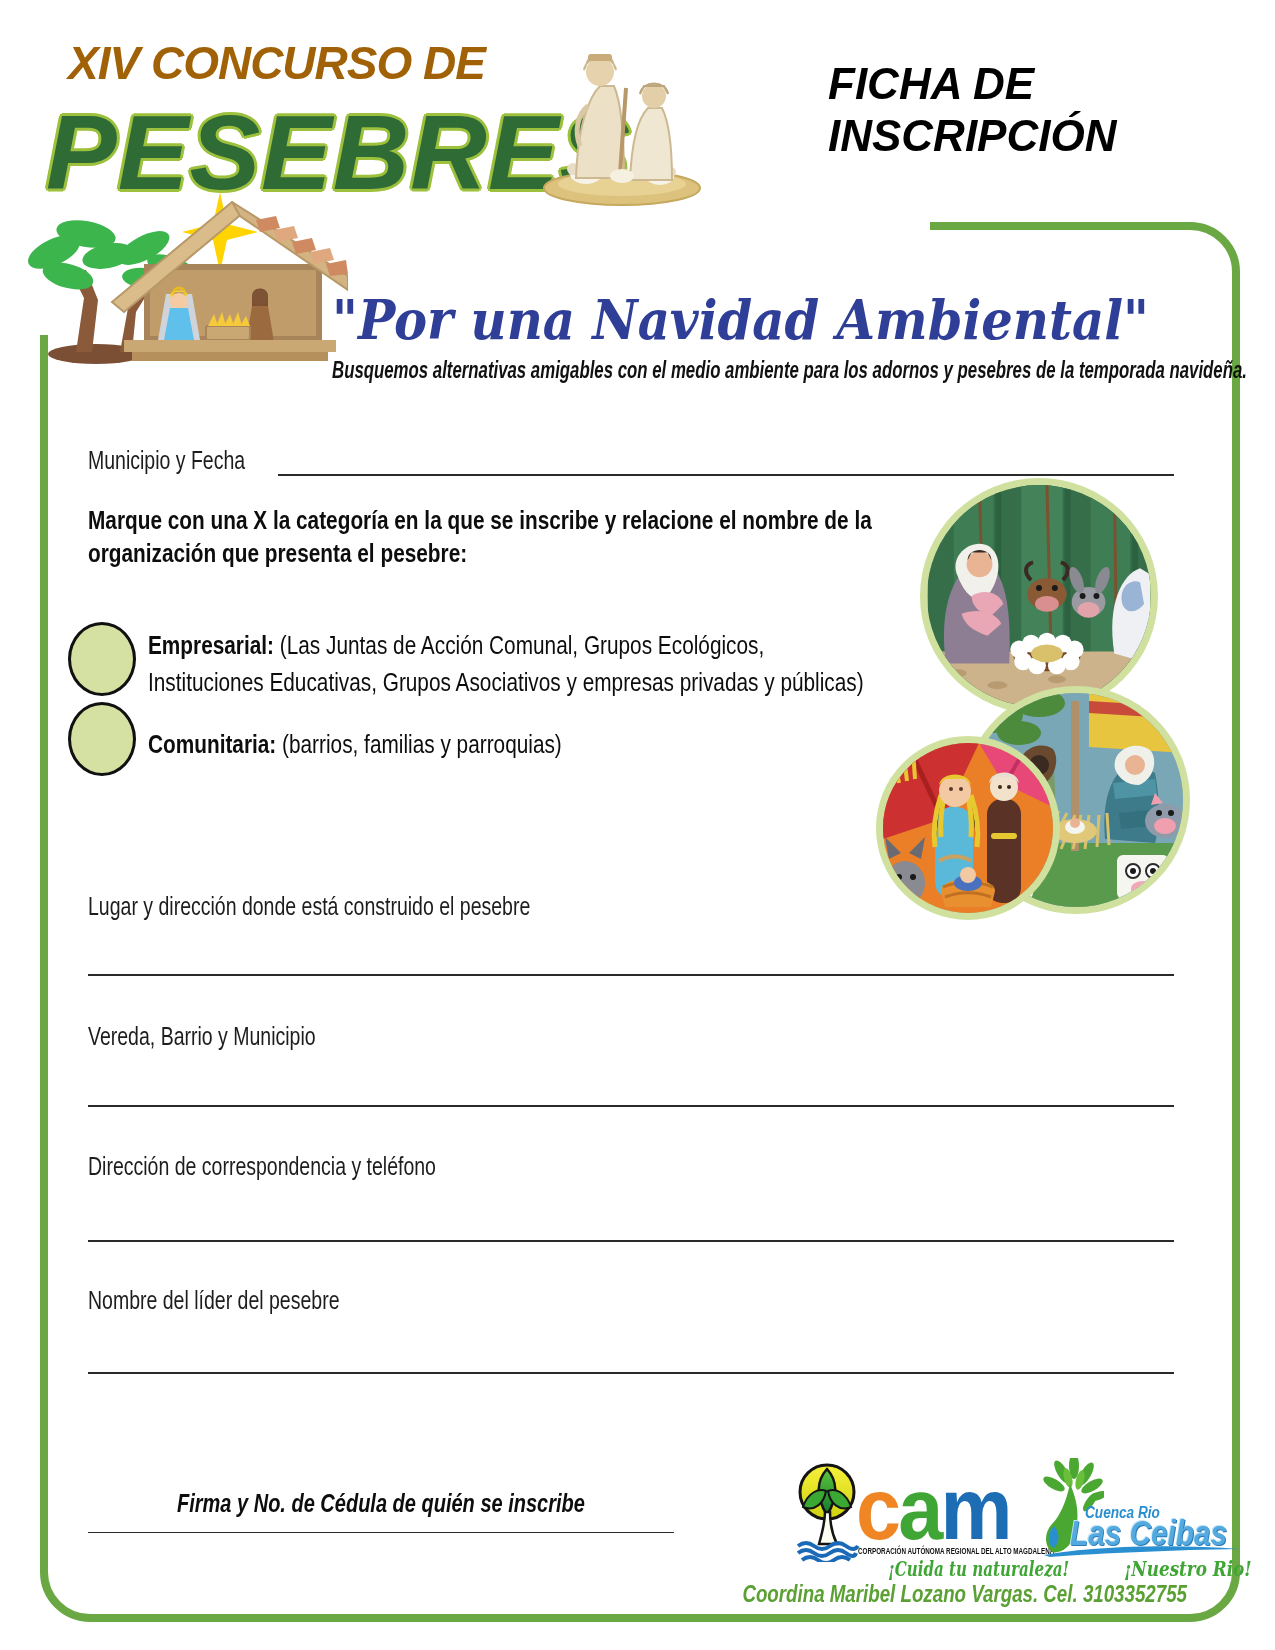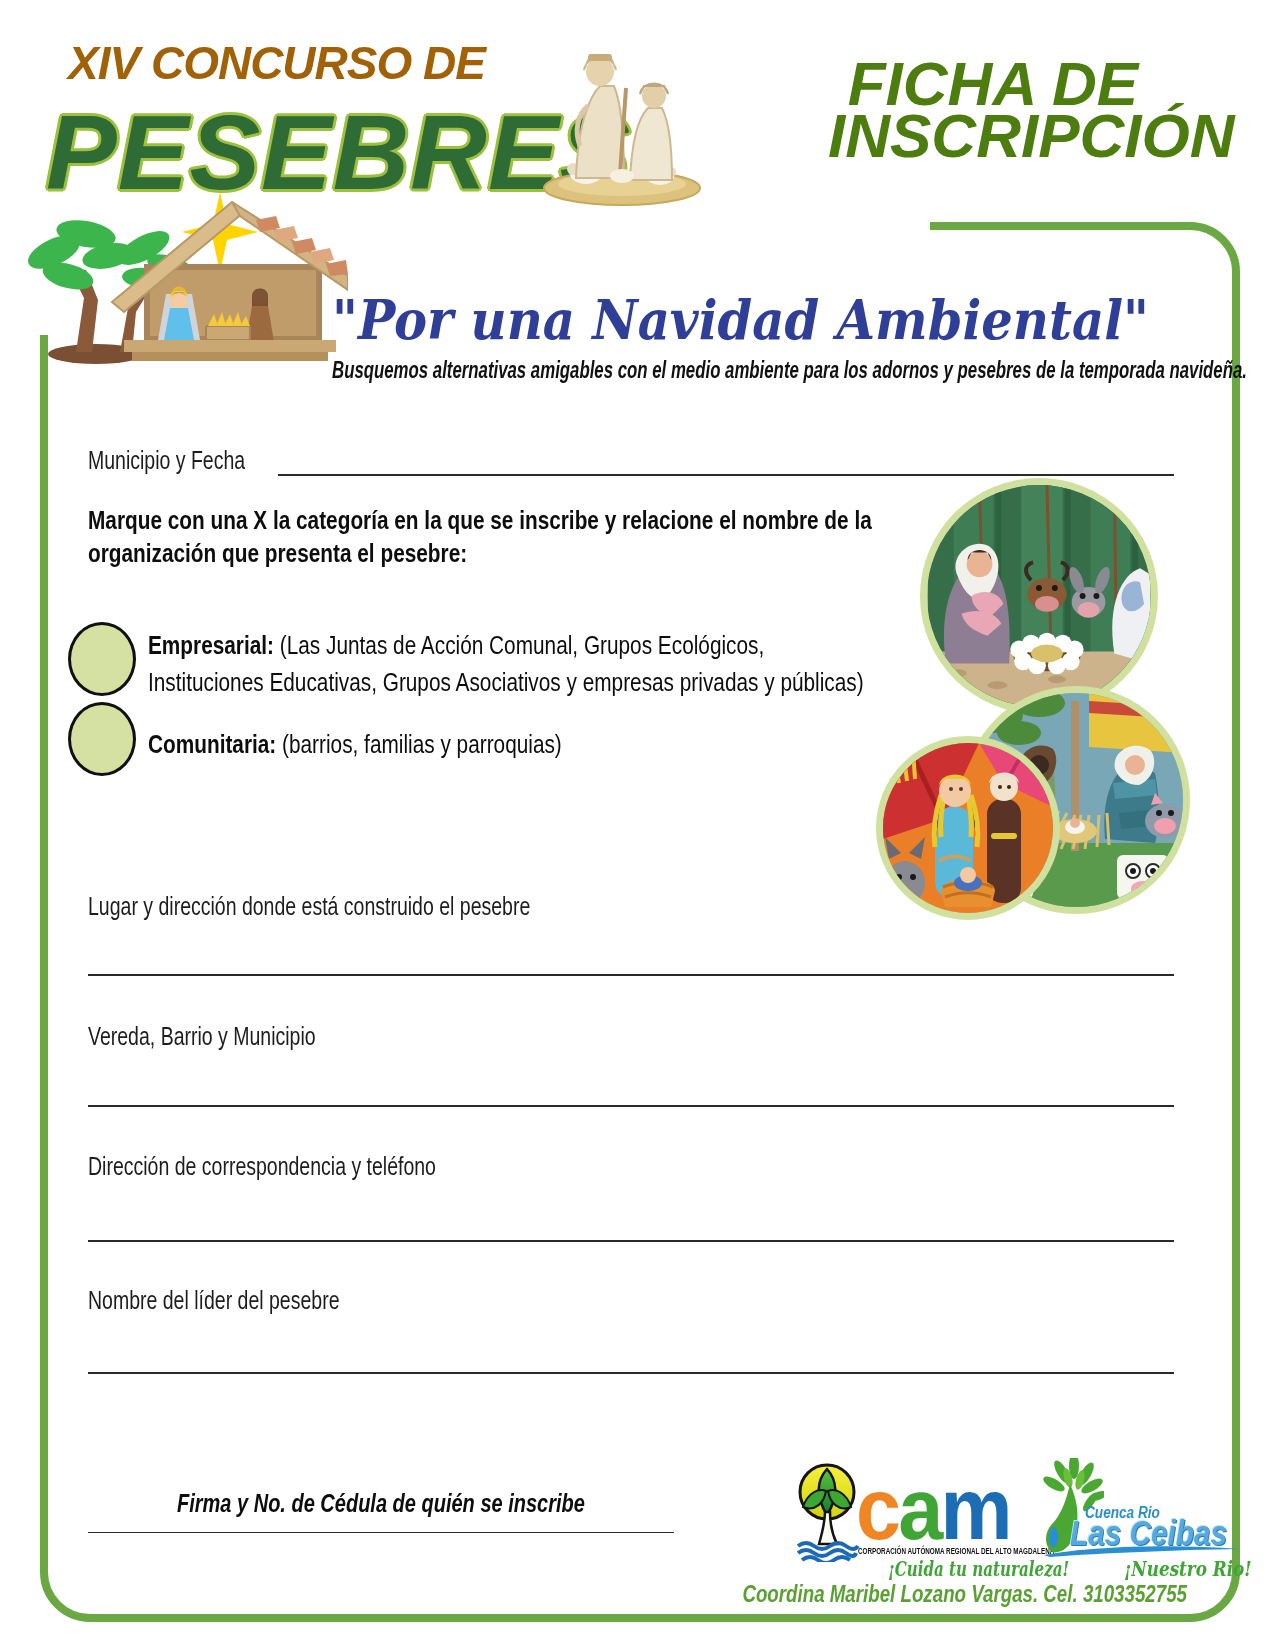--- a/index.html
+++ b/index.html
@@ -19,22 +19,22 @@
   .title1 { left:46px; top:92px; font-size:106px; font-weight:900; font-style:italic;
     color:#2f6b35; letter-spacing:1px; white-space:nowrap; z-index:3;
     text-shadow:3px 0 0 #9dc13c,-3px 0 0 #9dc13c,0 3px 0 #9dc13c,0 -3px 0 #9dc13c,
       2px 2px 0 #9dc13c,-2px 2px 0 #9dc13c,2px -2px 0 #9dc13c,-2px -2px 0 #9dc13c; }
   .title2 { left:342px; top:192px; font-size:86px; font-weight:900; font-style:italic;
     color:#a3c43e; letter-spacing:2px; white-space:nowrap; z-index:4;
     text-shadow:3px 0 0 #3c7a2e,-3px 0 0 #3c7a2e,0 3px 0 #3c7a2e,0 -3px 0 #3c7a2e,
       2px 2px 0 #3c7a2e,-2px 2px 0 #3c7a2e,2px -2px 0 #3c7a2e,-2px -2px 0 #3c7a2e,
       7px 0 0 #fff,-7px 0 0 #fff,0 7px 0 #fff,0 -7px 0 #fff,
       5px 5px 0 #fff,-5px 5px 0 #fff,5px -5px 0 #fff,-5px -5px 0 #fff; }
-  .form-title { left:828px; top:58px; width:330px; text-align:center; font-size:62px;
-    line-height:52px; font-weight:900; font-style:italic; color:#4d7c0f; z-index:3; }
+  .form-title { left:828px; top:58px; width:330px; font-size:44px;
+    line-height:52px; font-weight:900; font-style:italic; color:#000000; z-index:3; }
   .slogan { left:332px; top:288px; font-size:54px; color:#2f3f97; z-index:3;
     font-family:"DejaVu Serif", serif; font-style:italic; font-weight:bold;
     white-space:nowrap; transform:scaleX(0.92); transform-origin:0 0; }
   .subtitle { left:332px; top:356px; font-size:24px; font-weight:bold; font-style:italic;
     color:#111; white-space:nowrap; transform:scaleX(0.70); transform-origin:0 0; z-index:3; }
 
   
   .flabel { font-size:25px; color:#1d1d1d; white-space:nowrap;
     transform:scaleX(0.78); transform-origin:0 0; z-index:3; }
   .fline { border-top:2px solid #2a2a2a; height:0; z-index:3; }

